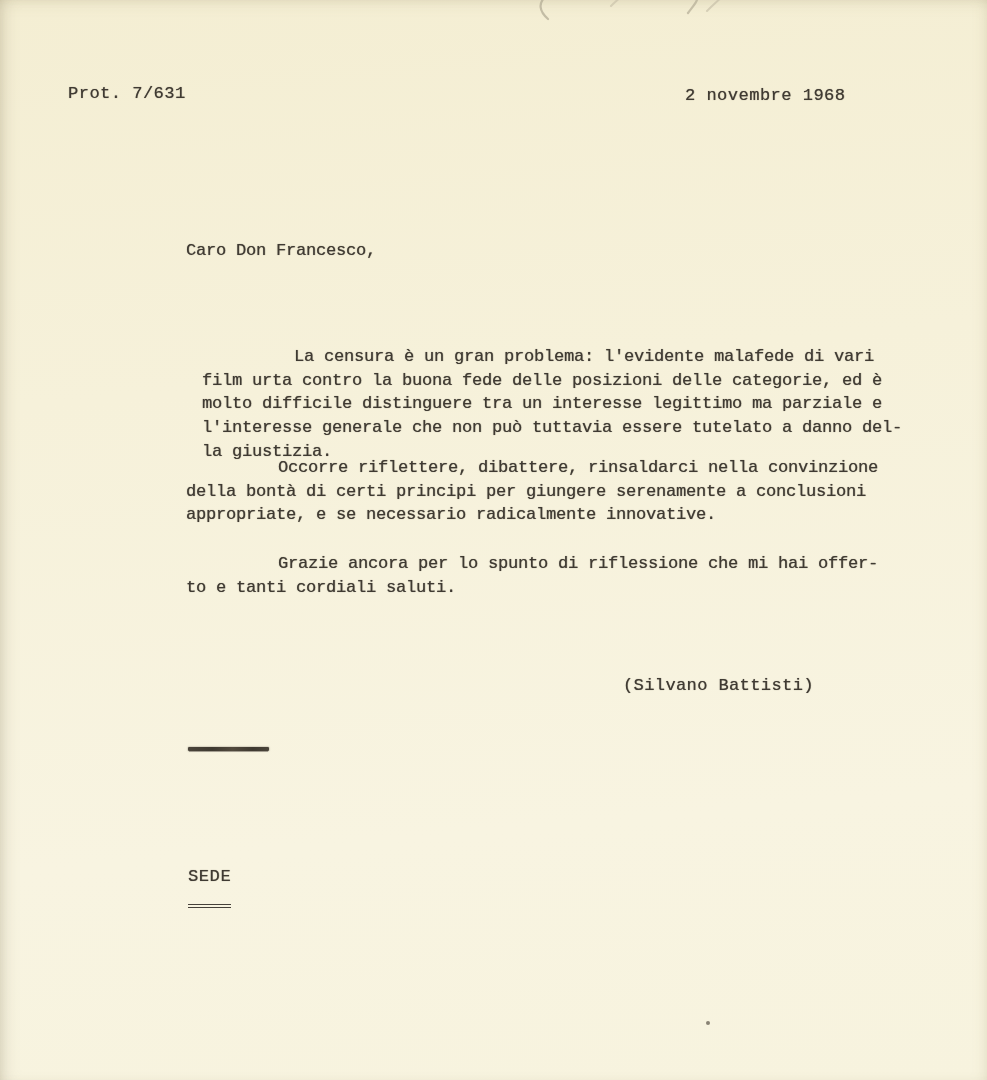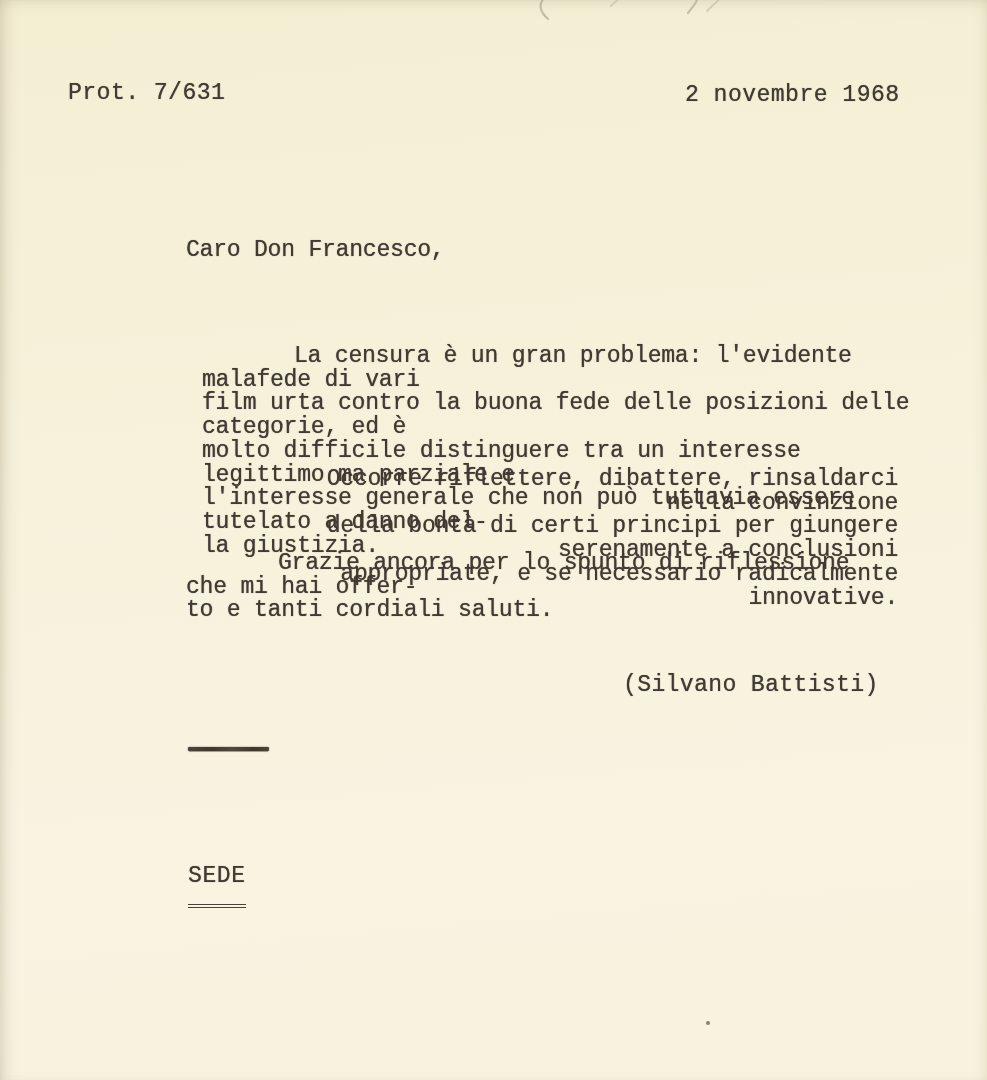--- a/index.html
+++ b/index.html
@@ -11,33 +11,33 @@
   .paper{
     position:relative;width:987px;height:1080px;
     background:linear-gradient(175deg,#f4eed3 0%,#f6f1da 35%,#f8f4e1 75%,#f7f3de 100%);
     box-shadow:inset 12px 0 18px -12px rgba(120,110,80,.35),
                inset -10px 0 16px -12px rgba(150,140,100,.25),
                inset 0 10px 18px -12px rgba(150,140,100,.25);
     color:#3f3a32;
   }
   .txt{
     position:absolute;
-    font-size:23px;line-height:23.7px;letter-spacing:-0.2px;
+    font-size:17px;line-height:23.7px;letter-spacing:-0.2px;
     color:#3f3a32;
     text-shadow:0 0 1px rgba(63,58,50,.55), 0.4px 0.4px 0.6px rgba(63,58,50,.35);
     white-space:pre-line;
   }
   .hdr{letter-spacing:.5px;}
   .prot{left:68px;top:82px;}
   .date{left:685px;top:84px;}
   .salutation{left:186px;top:239px;}
   .para{left:186px;width:712px;text-indent:92px;}
   .p1{top:286px;}
   .p2{top:345px;margin-left:16px;}
-  .p3{top:468px;text-align:right;}
+  .p3{top:456px;}
   .p4{top:552px;}
   .sig{left:623px;top:674px;letter-spacing:.4px;}
   .sep{
     position:absolute;left:188px;top:747px;width:81px;height:4px;
     background:linear-gradient(90deg,#4a443a 0%,#3e3930 30%,#51493d 55%,#3e3930 80%,#4a443a 100%);
     border-radius:1px;
     box-shadow:0 0 1.5px rgba(63,58,50,.8), 0 2px 0 -1px rgba(63,58,50,.35);
   }
   .recipient{left:186px;top:751px;line-height:24.4px;letter-spacing:.2px;}
   .sede{left:188px;top:841px;}

